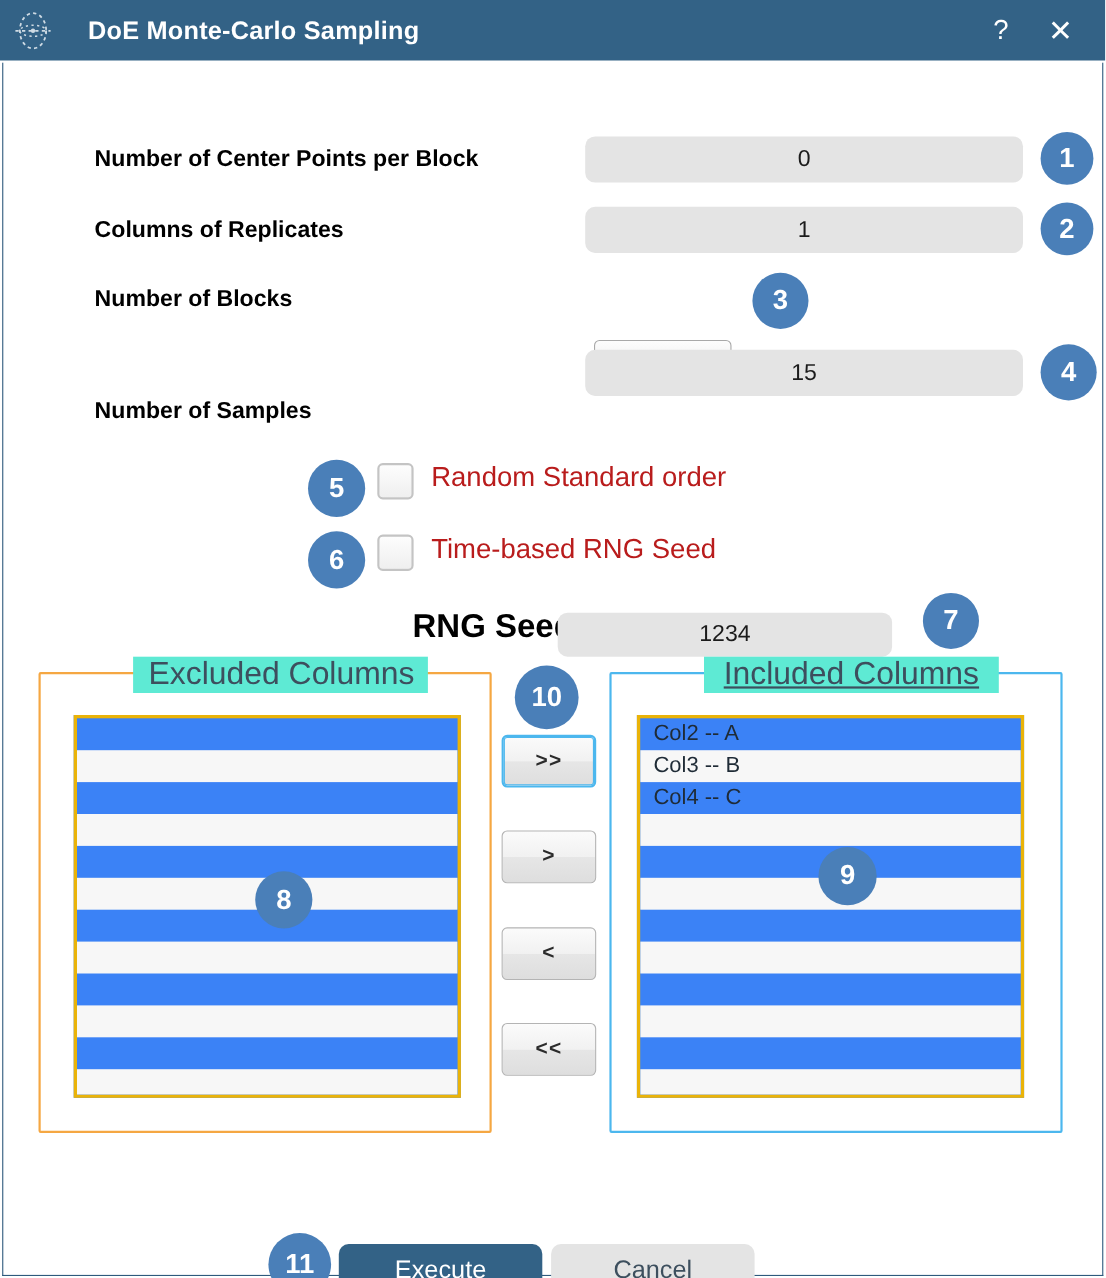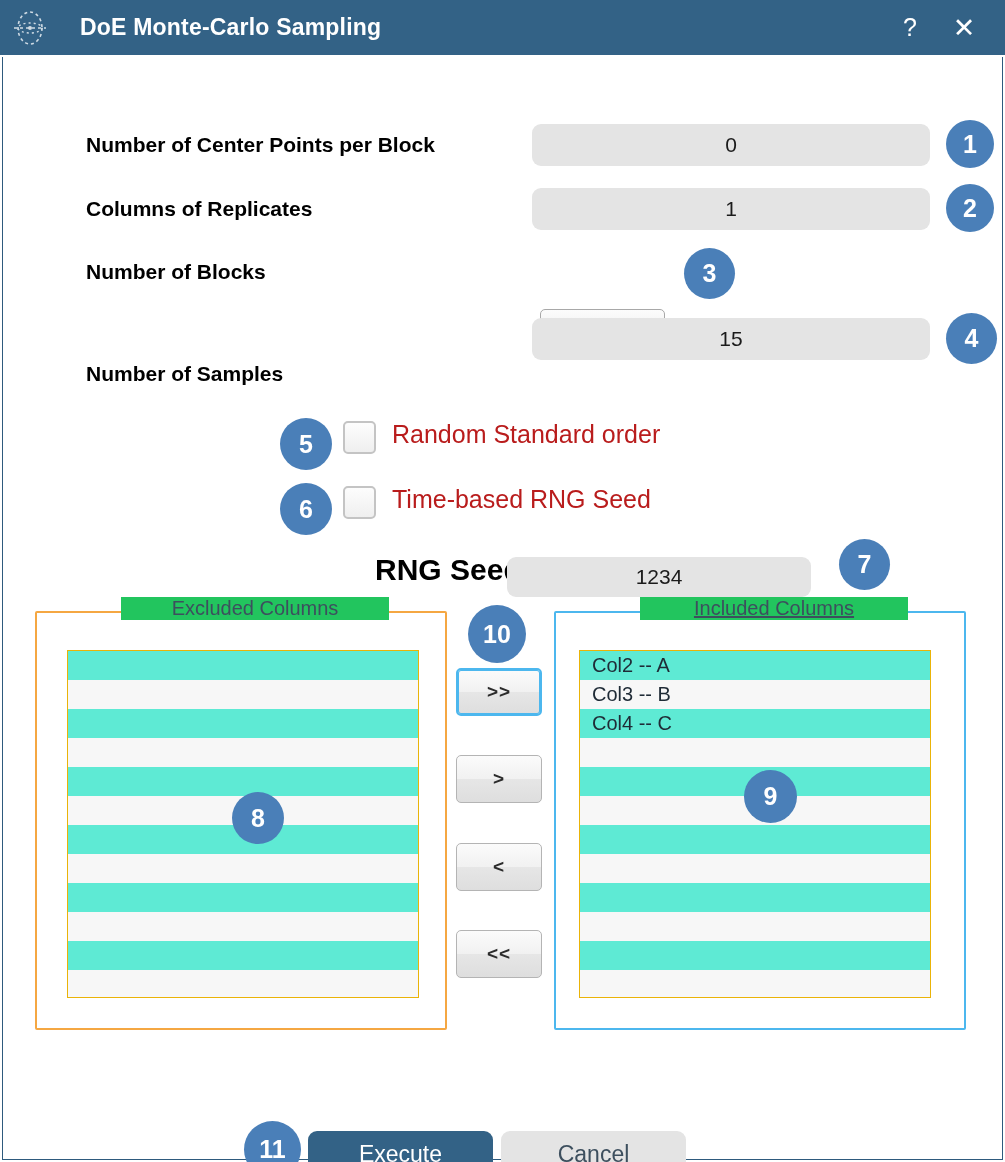--- a/index.html
+++ b/index.html
@@ -154,35 +154,35 @@
 
   
   .bracket {
     position: absolute;
     box-sizing: border-box;
     border: 2px solid;
     border-radius: 2px;
   }
   .bracket-title {
     position: absolute;
-    background: #22c55e;
+    background: #5eead4;
     color: #3d4f5e;
-    font-size: 20px;
+    font-size: 29px;
     font-weight: 500;
     text-align: center;
     white-space: nowrap;
     padding: 0 14px;
   }
 
   
   .listbox {
     position: absolute;
     box-sizing: border-box;
-    border: 1px solid #eab308;
-    background: #5eead4;
+    border: 3px solid #eab308;
+    background: #3b82f6;
     overflow: hidden;
   }
   .list-row {
     height: 29px;
     line-height: 29px;
     padding-left: 12px;
     font-size: 20px;
     color: #1f2b36;
     white-space: nowrap;
     cursor: pointer;

